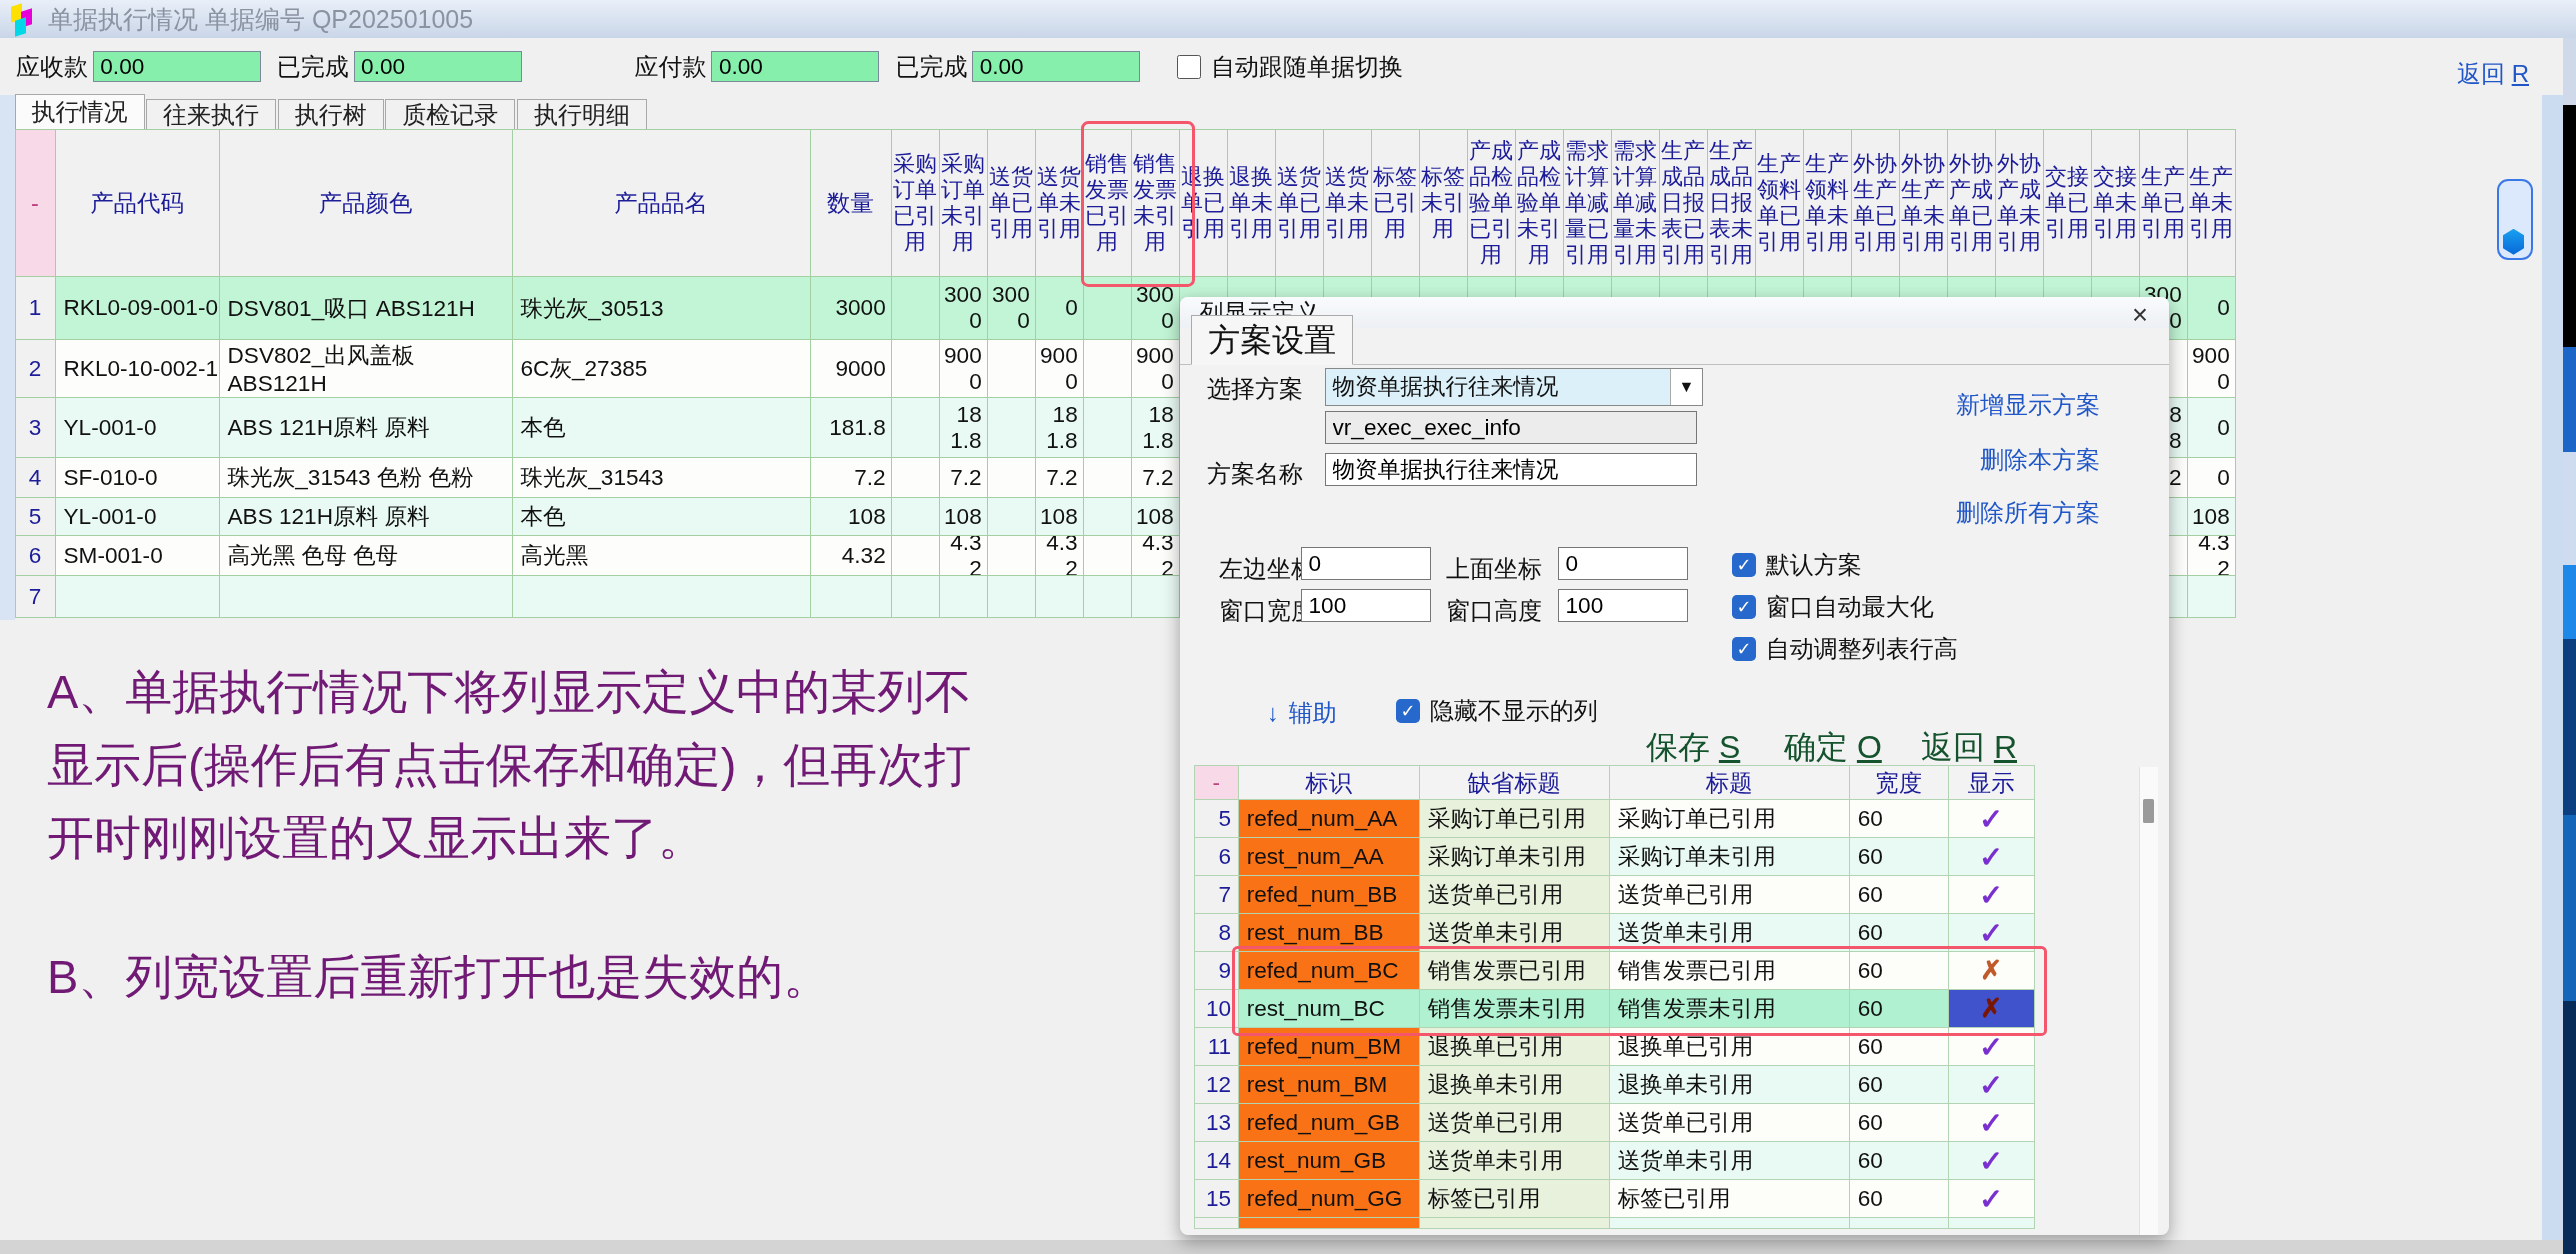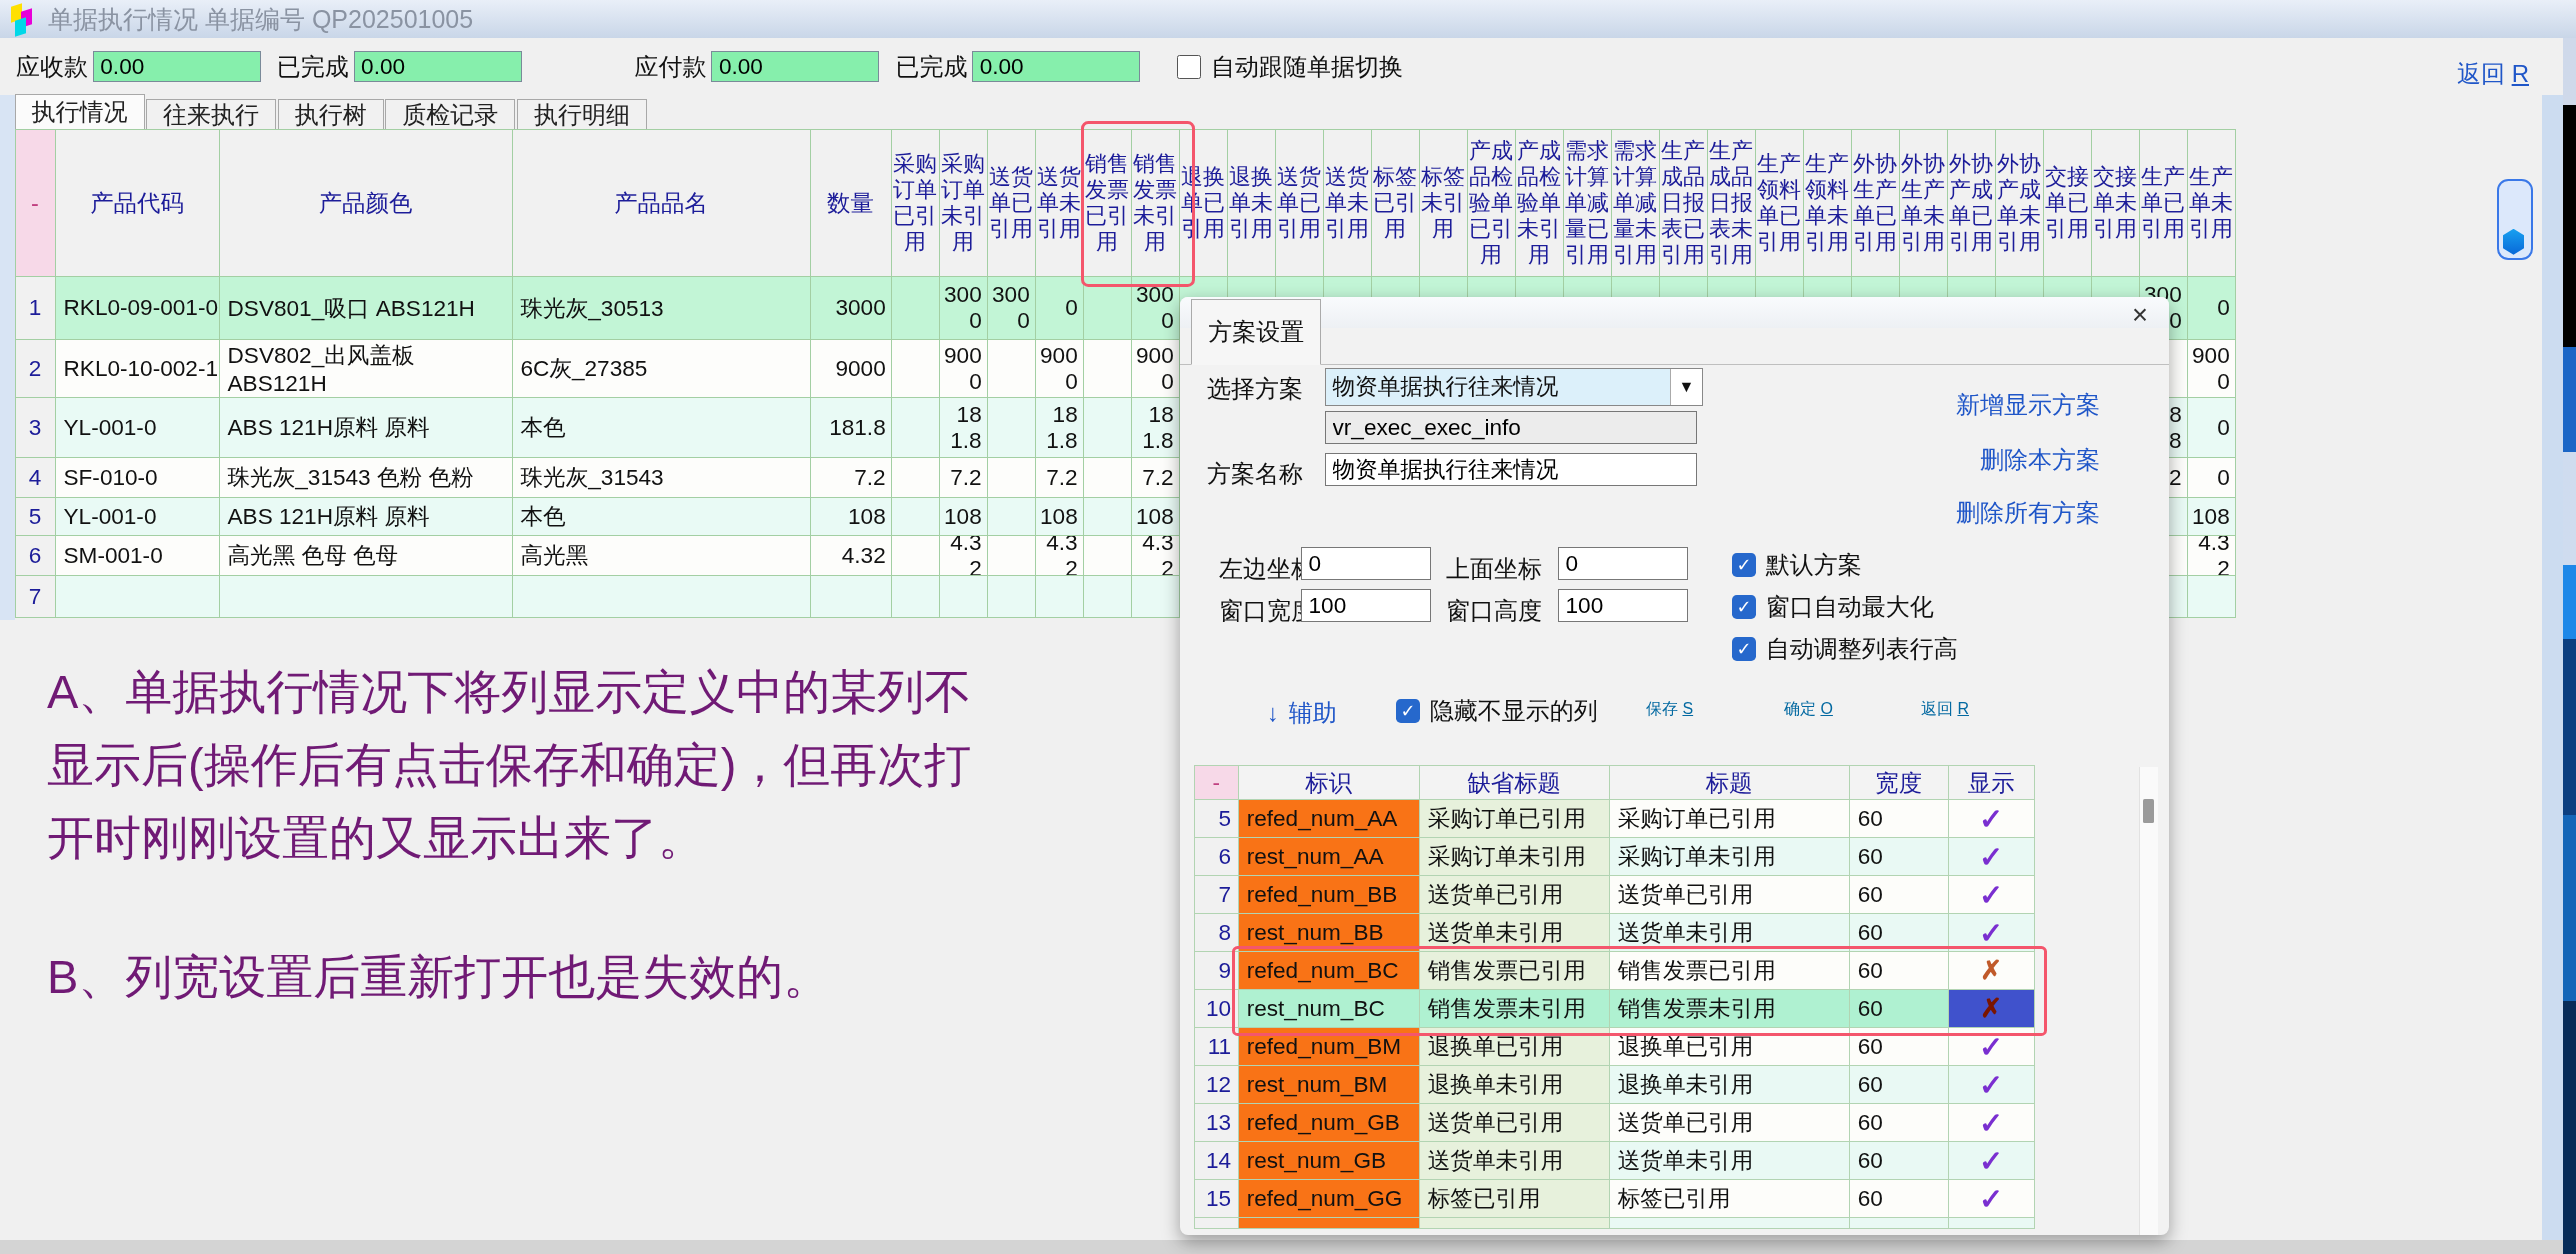--- a/index.html
+++ b/index.html
@@ -54,39 +54,39 @@
   .anno{position:absolute;left:47px;font-size:47px;color:#701a75;z-index:4;line-height:73px;white-space:nowrap;}
   .anno-a{top:655px;}
   .anno-b{top:940px;}
   
   .dialog{position:absolute;left:1180px;top:297px;width:989px;height:938px;background:#f2f2f2;
           border-radius:8px;box-shadow:0 6.5px 18px rgba(0,0,0,.35);z-index:5;overflow:hidden;}
   .dlg-title{height:31px;background:linear-gradient(#f9fbfd,#edf0f4);display:flex;align-items:flex-start;}
   .dlg-title-text{margin-left:19.4px;font-size:24px;color:#111;}
   .dlg-close{position:absolute;right:21px;top:1.6px;font-size:27.4px;color:#333;}
   .dlg-tabbar{position:relative;height:36px;border-bottom:0.8px solid #bfbfbf;}
-  .dlg-tab{position:absolute;left:11.3px;bottom:-0.8px;height:32px;line-height:32px;padding:16px 16px;
-           font-size:24px;background:#f6f6f6;border:0.8px solid #aaa;border-bottom:0.8px solid #f6f6f6;}
+  .dlg-tab{position:absolute;left:11.3px;bottom:-0.8px;height:32px;line-height:32px;padding:8px 16px;
+           font-size:32px;background:#f6f6f6;border:0.8px solid #aaa;border-bottom:0.8px solid #f6f6f6;}
   .dlg-body{position:absolute;left:0;top:66px;right:0;bottom:0;}
   .dlbl{position:absolute;font-size:24px;color:#111;}
   .dinput{position:absolute;height:31px;border:0.8px solid #777;background:#fff;font-size:22.6px;
           font-family:"Liberation Sans",sans-serif;padding:0 6.5px;}
   .dinput.ro{background:#ececec;}
   .dselect{position:absolute;left:145px;top:4.8px;width:376px;height:36px;border:0.8px solid #888;
            background:#dcf0fa;display:flex;align-items:center;}
   .dselect .val{flex:1;font-size:22.6px;padding-left:6.5px;}
   .dselect .arrow{width:31px;height:100%;background:#fff;border-left:0.8px solid #aaa;
                   display:flex;align-items:center;justify-content:center;font-size:16px;color:#111;}
   .dlink{position:absolute;font-size:24px;color:#1f56c8;text-align:right;right:69px;}
   .cbb{width:24px;height:24px;background:#2668cc;border-radius:4.8px;color:#fff;font-size:18px;
        display:flex;align-items:center;justify-content:center;flex:none;}
   .cbrow{position:absolute;display:flex;align-items:center;font-size:24px;}
   .cbrow .t{margin-left:9.7px;}
   .blue{color:#1f56c8;}
-  .dbtn{position:absolute;font-size:16px;color:#0369a1;}
+  .dbtn{position:absolute;font-size:32px;color:#14532d;margin-top:27px;}
   
   .dg{position:absolute;left:13.7px;top:402px;display:grid;
       grid-template-columns:44px 181px 190px 240px 99px 86px;
       grid-template-rows:34px repeat(11,38px) 11.3px;
       border-top:0.8px solid #b2d4b2;border-left:0.8px solid #b2d4b2;background:#fff;}
   .dgc{border-right:0.8px solid #b2d4b2;border-bottom:0.8px solid #b2d4b2;display:flex;align-items:center;
        overflow:hidden;font-size:22.6px;}
   .dgc.h{background:#f3f3f3;color:#1c1c99;font-size:23.4px;justify-content:center;}
   .dgc.hc{background:#f7d9e8;color:#c04080;justify-content:center;}
   .dgc.rn{justify-content:flex-end;padding-right:6.5px;background:#f1f1f1;color:#1c1c99;}

